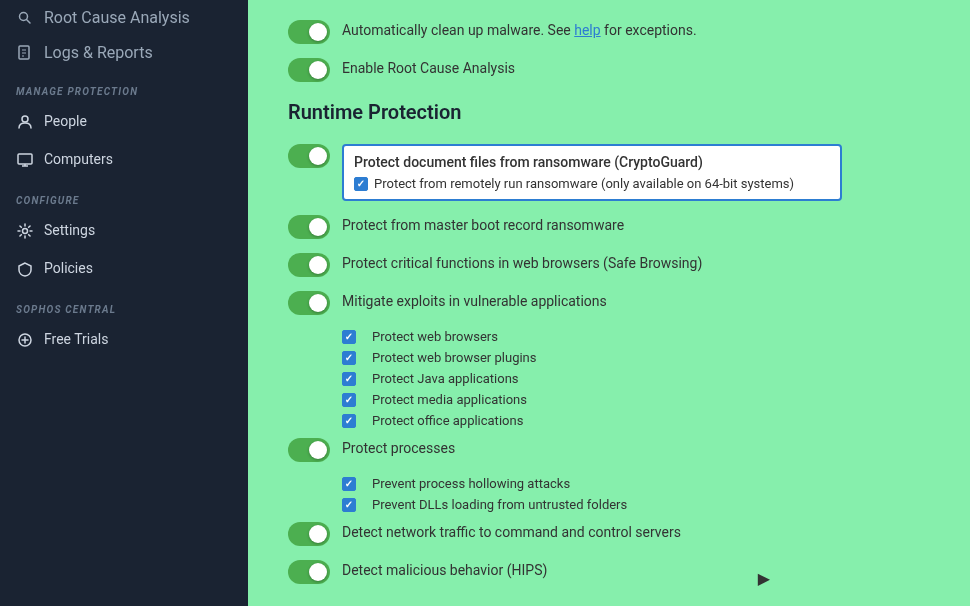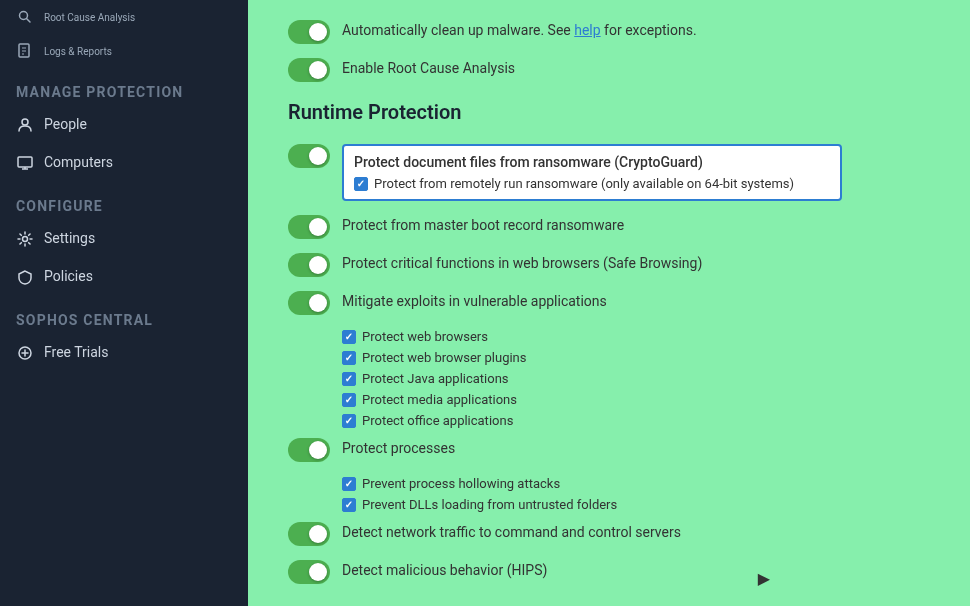--- a/index.html
+++ b/index.html
@@ -10,26 +10,27 @@
       width: 248px;
       min-width: 248px;
       background: #1a2332;
       color: #cdd5e0;
       height: 606px;
       overflow-y: auto;
       display: flex;
       flex-direction: column;
     }
     .sidebar-section-label {
-      font-size: 14px;
+      font-size: 10px;
       font-weight: 700;
       letter-spacing: 1.2px;
       color: #6b7a8d;
       padding: 16px 16px 6px 16px;
       text-transform: uppercase;
+      font-style: italic;
     }
     .sidebar-item {
       display: flex;
       padding: 10px 16px;
       cursor: pointer;
       font-size: 14px;
       color: #cdd5e0;
       gap: 10px;
       border-radius: 0;
     }
@@ -40,21 +41,21 @@
       display: flex;
       align-items: center;
       justify-content: center;
       flex-shrink: 0;
     }
     .sidebar-item-top {
       display: flex;
       align-items: center;
       padding: 8px 16px;
       cursor: pointer;
-      font-size: 10px;
+      font-size: 16px;
       color: #9aa8b8;
       gap: 10px;
     }
 
     
     .main-content {
       flex: 1;
       background: #86efac;
       overflow-y: auto;
       padding: 20px 40px;
@@ -147,21 +148,21 @@
 
     
     .sub-checks {
       margin-left: 54px;
       margin-top: 4px;
       margin-bottom: 10px;
     }
     .sub-check-item {
       display: flex;
       align-items: center;
-      gap: 6px;
+      gap: 16px;
       margin-bottom: 6px;
     }
 
     .link-text {
       color: #2d7dd2;
       text-decoration: underline;
       cursor: pointer;
     }
 
     .top-toggle-rows {

